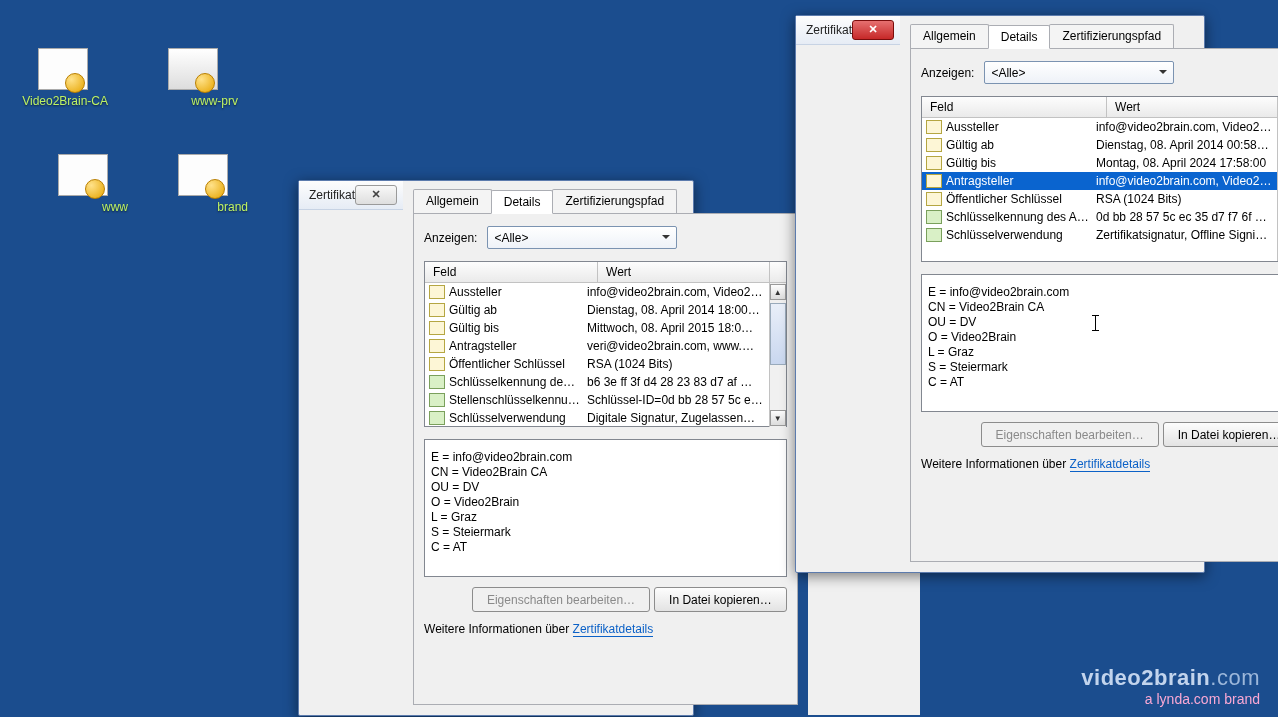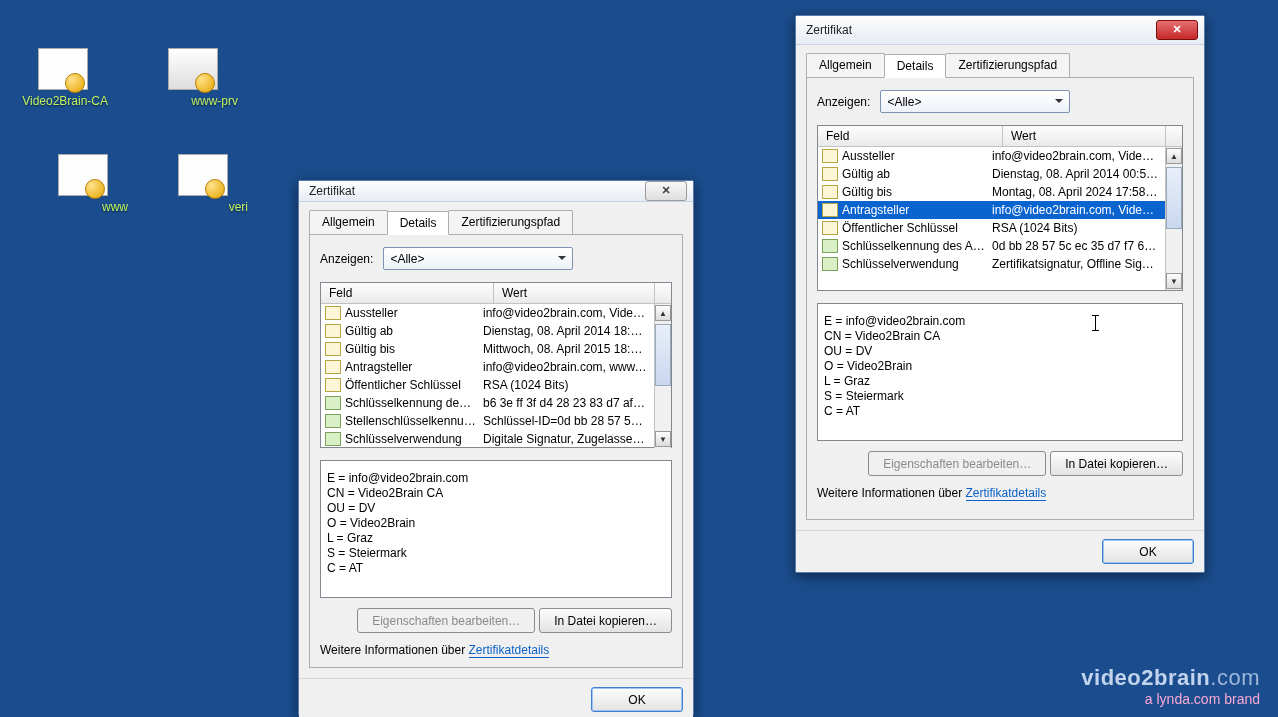--- a/index.html
+++ b/index.html
@@ -25,21 +25,21 @@
     background: radial-gradient(circle at 30% 30%, #ffe28a, #e6a400);
     border: 1px solid #b97f00;
   }
   .desktop-icon.mail .glyph { background: linear-gradient(#fff,#ddd); }
   .desktop-icon .label { font-size: 12px; text-shadow: 0 1px 2px rgba(0,0,0,.6); }
   
   .dialog {
     position: absolute; background: #f0f0f0;
     border: 1px solid #5c7bad; border-radius: 2px;
     box-shadow: 0 3px 14px rgba(0,0,0,.5);
-    display: flex; flex-direction: column;
+    display: flex; 
   }
   .titlebar {
     height: 28px; background: linear-gradient(#fdfdfd,#e6ecf5);
     border-bottom: 1px solid #c7d3e4;
     display: flex; align-items: center; padding: 0 6px;
     font-size: 12px; color: #222;
   }
   .titlebar .title { flex: 1; padding-left: 4px; }
   .titlebar .close {
     width: 40px; height: 18px; border: 1px solid #7a0c0c;
@@ -145,21 +145,21 @@
     <div class="desktop-icon mail" style="left: 148px; top: 12px;">
       <div class="glyph"></div>
       <div class="label">www-prv</div>
     </div>
     <div class="desktop-icon" style="left: 38px; top: 118px;">
       <div class="glyph"></div>
       <div class="label">www</div>
     </div>
     <div class="desktop-icon" style="left: 158px; top: 118px;">
       <div class="glyph"></div>
-      <div class="label">veri</div>
+      <div class="label">brand</div>
     </div>
   </div>
 
 <div class="watermark">
   <div class="l1"><span>video2brain</span><span class="dom">.com</span></div>
   <div class="l2">a lynda.com brand</div>
 </div>
 
 <div id="dialogs">
     <div class="dialog" style="left: 298px; top: 180px; width: 394px; height: 534px;">
@@ -199,21 +199,21 @@
                   <span class="c" style="flex:1">Dienstag, 08. April 2014 18:00…</span>
                 </div>
                 <div class="lrow">
                   <span class="ic"></span>
                   <span class="c" style="width:132px">Gültig bis</span>
                   <span class="c" style="flex:1">Mittwoch, 08. April 2015 18:0…</span>
                 </div>
                 <div class="lrow">
                   <span class="ic"></span>
                   <span class="c" style="width:132px">Antragsteller</span>
-                  <span class="c" style="flex:1">info@video2brain.com, www.…</span>
+                  <span class="c" style="flex:1">veri@video2brain.com, www.…</span>
                 </div>
                 <div class="lrow">
                   <span class="ic"></span>
                   <span class="c" style="width:132px">Öffentlicher Schlüssel</span>
                   <span class="c" style="flex:1">RSA (1024 Bits)</span>
                 </div>
                 <div class="lrow">
                   <span class="ic key"></span>
                   <span class="c" style="width:132px">Schlüsselkennung des Antra…</span>
                   <span class="c" style="flex:1">b6 3e ff 3f d4 28 23 83 d7 af …</span>

